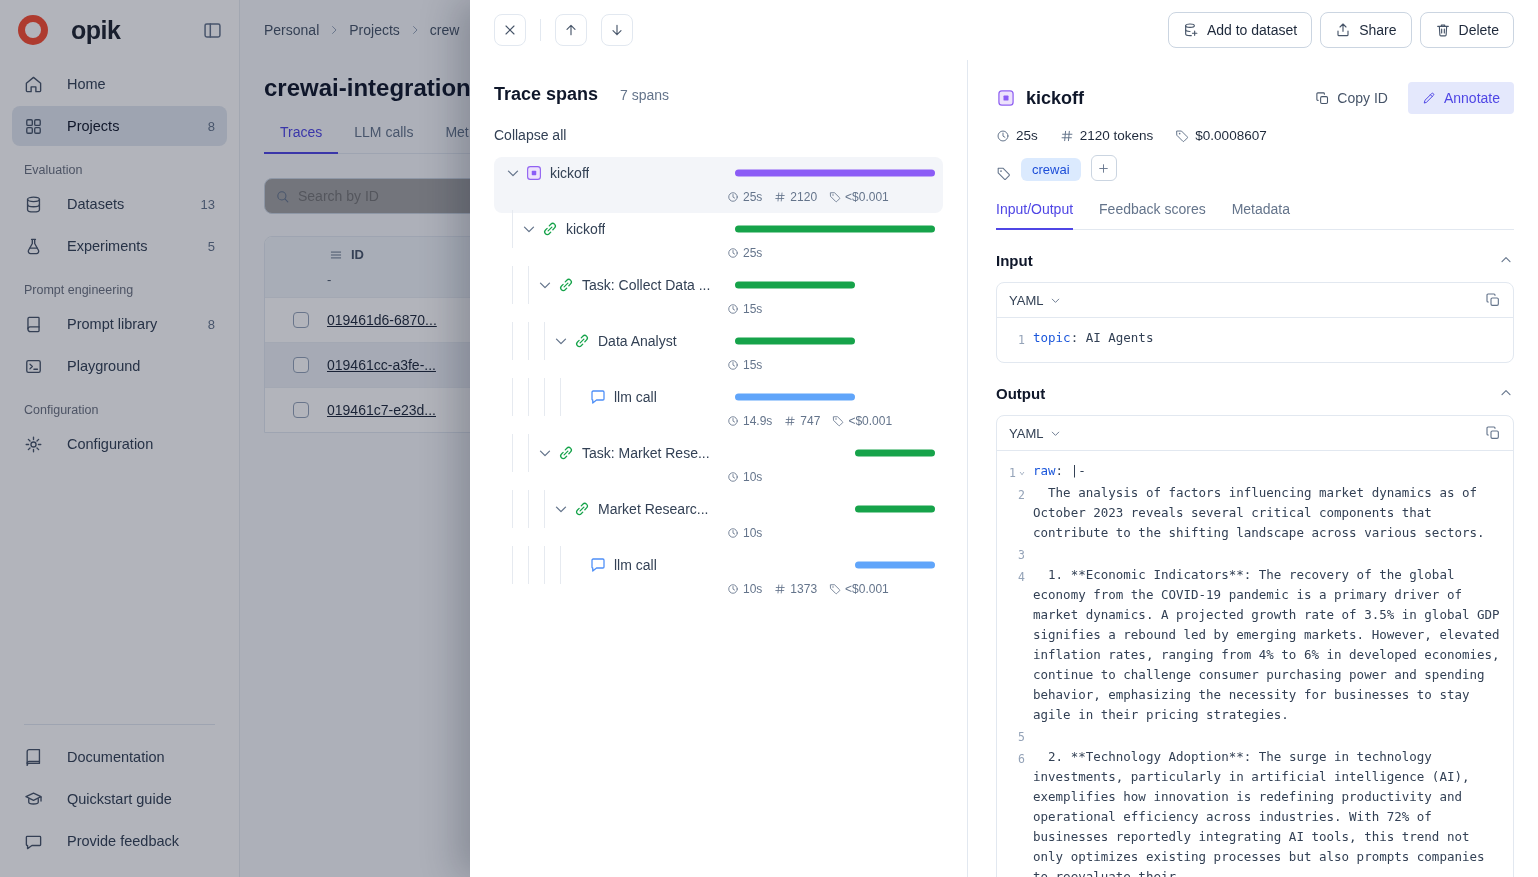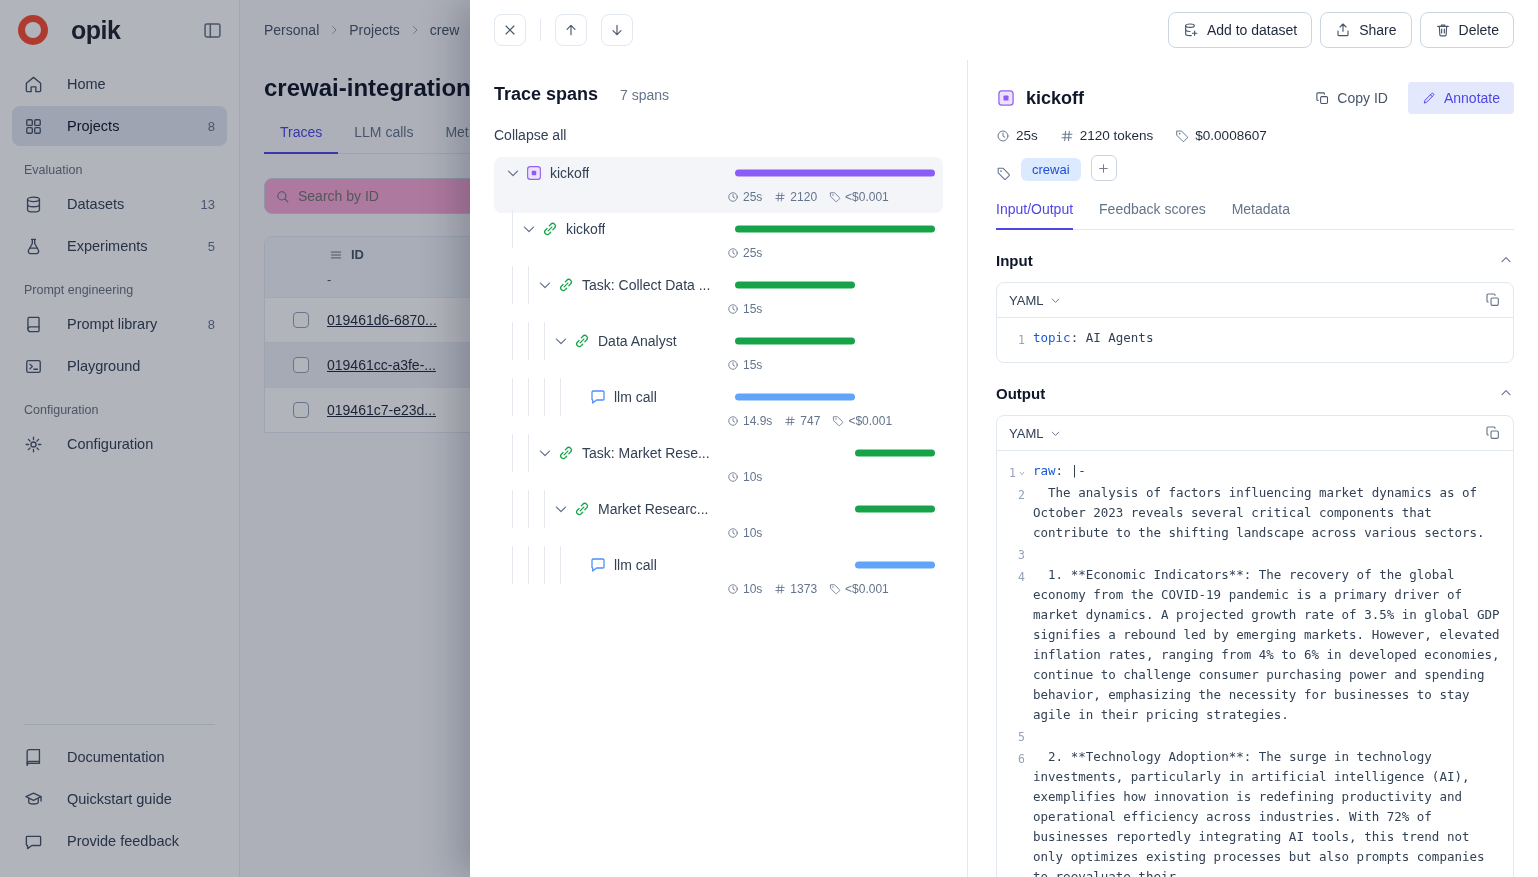--- a/index.html
+++ b/index.html
@@ -28,21 +28,21 @@
 
   
   .main{flex:1;min-width:0;background:#F8FAFC;padding:0 0 0 24px;overflow:hidden}
   .crumbs{height:60px;display:flex;align-items:center;gap:8px;font-size:14px;color:#475569}
   .bc-item{white-space:nowrap}
   .bc-sep{width:14px;height:14px;color:#94A3B8}
   .page-title{margin-top:14px;font-size:24px;font-weight:600;color:#0F172A;white-space:nowrap}
   .tabs{display:flex;margin-top:22px;border-bottom:1px solid #E2E8F0;width:460px}
   .tab{padding:0 16px 12px;font-size:14px;color:#64748B;cursor:pointer;white-space:nowrap}
   .tab.active{color:var(--accent,#4F46E5);border-bottom:2px solid var(--accent,#4F46E5);margin-bottom:-1px;font-weight:500}
-  .search{margin-top:24px;width:320px;height:36px;border:1px solid #CBD5E1;border-radius:8px;background:#f9a8d4;display:flex;align-items:center;gap:8px;padding:0 10px}
+  .search{margin-top:24px;width:320px;height:36px;border:1px solid #CBD5E1;border-radius:8px;background:#a3a3a3;display:flex;align-items:center;gap:8px;padding:0 10px}
   .search .icon{width:15px;height:15px;color:#64748B;flex:none}
   .search input{border:0;outline:0;flex:1;font-size:14px;color:#334155;background:transparent;font-family:"Liberation Sans",sans-serif}
   .table{margin-top:22px;width:560px;border:1px solid #E2E8F0;border-radius:8px 8px 0 0;overflow:hidden;background:#fff}
   .thead{background:#F1F5F9;padding:10px 14px 10px 0}
   .thead-top{display:flex;align-items:center;gap:8px;color:#475569;font-size:13px;font-weight:600;padding-left:64px}
   .thead-top .icon{width:14px;height:14px;color:#64748B}
   .tfilter{font-size:13px;color:#475569;padding:10px 0 0 62px}
   .trow{display:flex;align-items:center;gap:18px;padding:0 14px 0 28px;height:45px;border-top:1px solid #E9EEF4;background:#fff;font-size:14px}
   .trow.selected{background:#EDF1F6}
   .checkbox{width:16px;height:16px;border:1.5px solid #94A3B8;border-radius:4px;background:#fff;flex:none}

